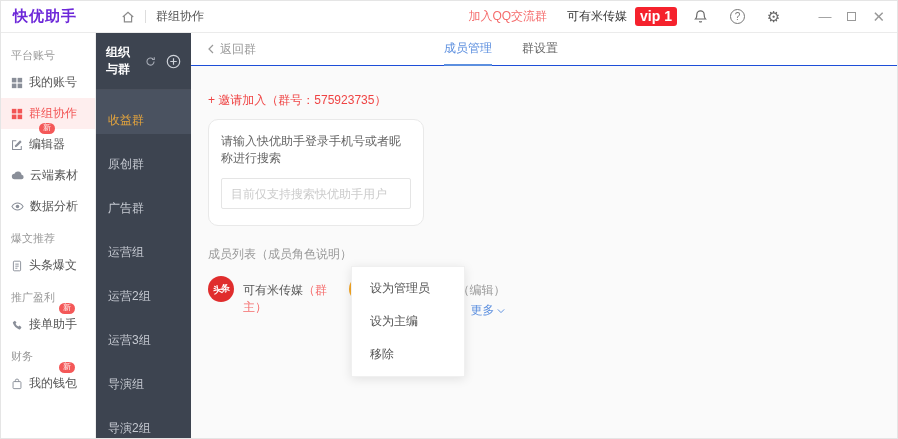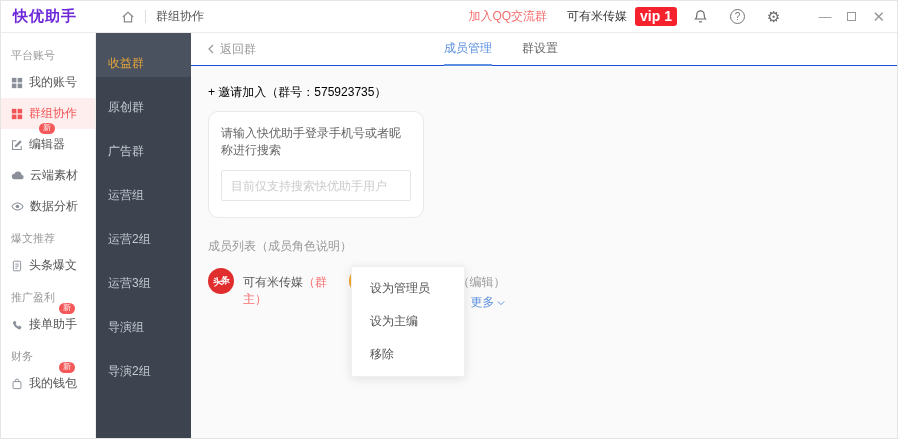--- a/index.html
+++ b/index.html
@@ -48,21 +48,21 @@
 
   
   .main { flex:1; display:flex; flex-direction:column; background:#fafafa; min-width:0; }
   .main-header { height:33px; flex:0 0 33px; background:#fff; border-bottom:1px solid #1d4ed8; display:flex; align-items:center; padding:0 16px; position:relative; }
   .back-link { color:#999; display:flex; align-items:center; gap:5px; cursor:pointer; }
   .tabs { position:absolute; left:253px; top:0; height:33px; display:flex; gap:30px; }
   .tab { height:33px; display:flex; align-items:center; color:#666; cursor:pointer; border-bottom:2px solid transparent; }
   .tab.active { color:#5c8fdf; border-bottom-color:#5c8fdf; }
 
   .main-body { flex:1; padding:14px 17px; position:relative; }
-  .invite-link { color:#000000; margin:4px 0 10px; cursor:pointer; }
+  .invite-link { color:#ef4444; margin:12px 0 10px; cursor:pointer; }
   .search-panel { width:216px; background:#fff; border:1px solid #e9e9e9; border-radius:10px; padding:13px 12px 16px; }
   .search-label { color:#666; margin-bottom:11px; }
   .search-input { width:100%; height:31px; border:1px solid #e5e5e5; border-radius:2px; padding:0 9px; font-size:12px; font-family:inherit; color:#333; background:#fff; outline:none; }
   .search-input::placeholder { color:#ccc; }
   .members-header { color:#999; margin:20px 0 13px; }
   .members-row { display:flex; align-items:flex-start; }
   .member { display:flex; align-items:flex-start; gap:9px; }
   .member-1 { width:141px; }
   .avatar { width:26px; height:26px; border-radius:50%; display:flex; align-items:center; justify-content:center; flex:0 0 26px; }
   .avatar-toutiao { background:#e02d2d; color:#fff; font-size:9px; font-weight:bold; transform:none; }
@@ -208,20 +208,36 @@
           <svg width="12" height="12" viewBox="0 0 14 14" fill="none" stroke="currentColor" stroke-width="1.1">
               <path d="M5 4.6V3.2a2 2 0 0 1 4 0v1.4"></path>
               <rect x="2.4" y="4.2" width="9.2" height="8.2" rx="1"></rect>
             </svg>
         </span>
         <span>我的钱包</span>
       </div>
     </aside>
 
     <aside class="groups">
+      <div class="groups-header">
+        <span>组织与群</span>
+        <span class="gh-refresh">
+          <svg width="11" height="11" viewBox="0 0 14 14" fill="none" stroke="currentColor" stroke-width="1.4">
+              <path d="M11.5 7a4.5 4.5 0 1 1-1.4-3.2"></path>
+              <path d="M11.8 1.6v2.8H9" fill="none"></path>
+            </svg>
+        </span>
+        <span class="gh-spacer"></span>
+        <span class="gh-plus">
+          <svg width="15" height="15" viewBox="0 0 14 14" fill="none" stroke="currentColor" stroke-width="1.1">
+              <circle cx="7" cy="7" r="5.8"></circle>
+              <path d="M7 4v6M4 7h6"></path>
+            </svg>
+        </span>
+      </div>
       <div class="group-item active">收益群</div>
       <div class="group-item">原创群</div>
       <div class="group-item">广告群</div>
       <div class="group-item">运营组</div>
       <div class="group-item">运营2组</div>
       <div class="group-item">运营3组</div>
       <div class="group-item">导演组</div>
       <div class="group-item">导演2组</div>
     </aside>
 

